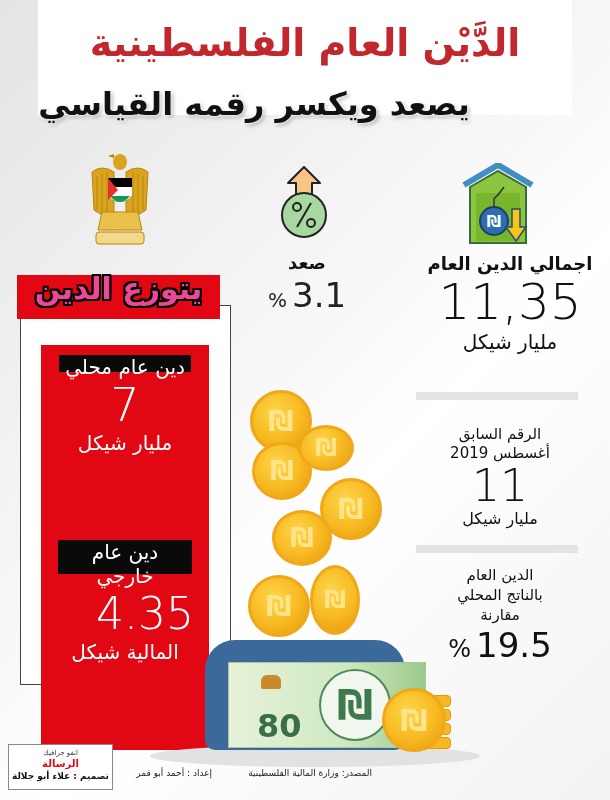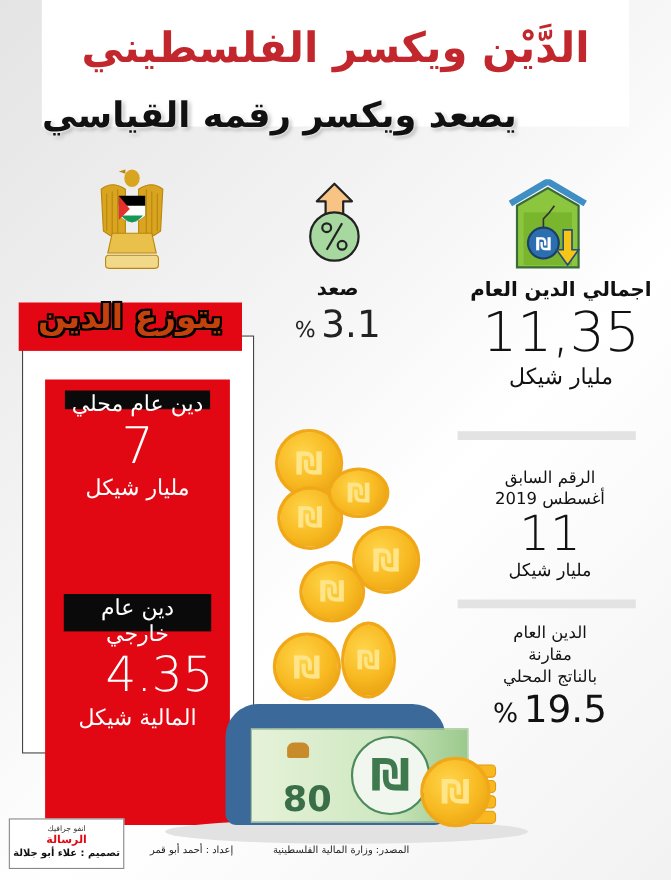--- a/index.html
+++ b/index.html
@@ -39,21 +39,21 @@
   .dist-frame {
     position: absolute; left: 20px; top: 305px; width: 211px; height: 380px;
     border: 1px solid #444; background: #fff;
   }
   .dist-title-bg {
     position: absolute; left: 17px; top: 275px; width: 203px; height: 44px;
     background: #e30613;
   }
   .dist-title {
     position: absolute; left: 17px; top: 271px; width: 203px; text-align: center;
-    font-size: 30px; font-weight: bold; color: #c2410c;
+    font-size: 30px; font-weight: bold; color: #ec4899;
     text-shadow: -2px -2px 0 #000, 2px -2px 0 #000, -2px 2px 0 #000, 2px 2px 0 #000, 0 2px 0 #000, 0 -2px 0 #000, 2px 0 0 #000, -2px 0 0 #000;
   }
   .red-panel {
     position: absolute; left: 41px; top: 345px; width: 168px; height: 405px;
     background: #e10713;
   }
   .dist-item { position: absolute; left: 41px; width: 168px; text-align: center; color: #fff; }
   .label-wrap { position: relative; display: inline-block; }
   .black-bar { position: absolute; left: 0; right: 0; top: 0; height: 70%; background: #0a0a0a; }
   .dist-label { position: relative; font-size: 20px; color: #fff; padding: 0 4px; }
@@ -80,21 +80,21 @@
   }
   .shadow-ellipse {
     position: absolute; left: 150px; top: 745px; width: 330px; height: 22px;
     background: #e2e2e2; border-radius: 50%;
   }
 </style>
 </head>
 <body>
 
 <div class="header-box"></div>
-<div class="title">الدَّيْن ويكسر الفلسطيني</div>
+<div class="title">الدَّيْن العام الفلسطينية</div>
 <div class="subtitle">يصعد ويكسر رقمه القياسي</div>
 
 <div class="abs" style="left:88px; top:150px; width:64px; height:98px;">
   <svg width="64" height="98" viewBox="0 0 64 98">
     <ellipse cx="32" cy="12" rx="7" ry="8" fill="#d9a520"></ellipse>
     <path d="M26 4 L20 6 L26 8 Z" fill="#b8860b"></path>
     <path d="M4 22 Q14 14 26 22 L26 70 Q14 66 6 60 Z" fill="#d9a520" stroke="#b8860b" stroke-width="1"></path>
     <path d="M60 22 Q50 14 38 22 L38 70 Q50 66 58 60 Z" fill="#d9a520" stroke="#b8860b" stroke-width="1"></path>
     <g stroke="#b8860b" stroke-width="1">
       <line x1="9" y1="26" x2="9" y2="60"></line>
@@ -155,22 +155,22 @@
   <div style="font-size:15px; line-height:19px;">الرقم السابق</div>
   <div style="font-size:15px; line-height:19px;">أغسطس 2019</div>
   <div class="stat-big" style="font-size:44px; line-height:46px;">11</div>
   <div style="font-size:16px;">مليار شيكل</div>
 </div>
 
 <div class="sep" style="left:416px; top:545px; width:162px;"></div>
 
 <div class="stat" style="left:430px; top:565px; width:140px;">
   <div style="font-size:15px; line-height:20px;">الدين العام</div>
+  <div style="font-size:15px; line-height:20px;">بالناتج المحلي</div>
   <div style="font-size:15px; line-height:20px;">مقارنة</div>
-  <div style="font-size:15px; line-height:20px;">بالناتج المحلي</div>
   <div style="direction:ltr; line-height:40px;">
     <span style="font-size:24px;">%</span>
     <span style="font-size:34px;">19.5</span>
   </div>
 </div>
 
 <div class="dist-frame"></div>
 <div class="red-panel"></div>
 <div class="dist-title-bg"></div>
 <div class="dist-title">يتوزع الدين</div>

